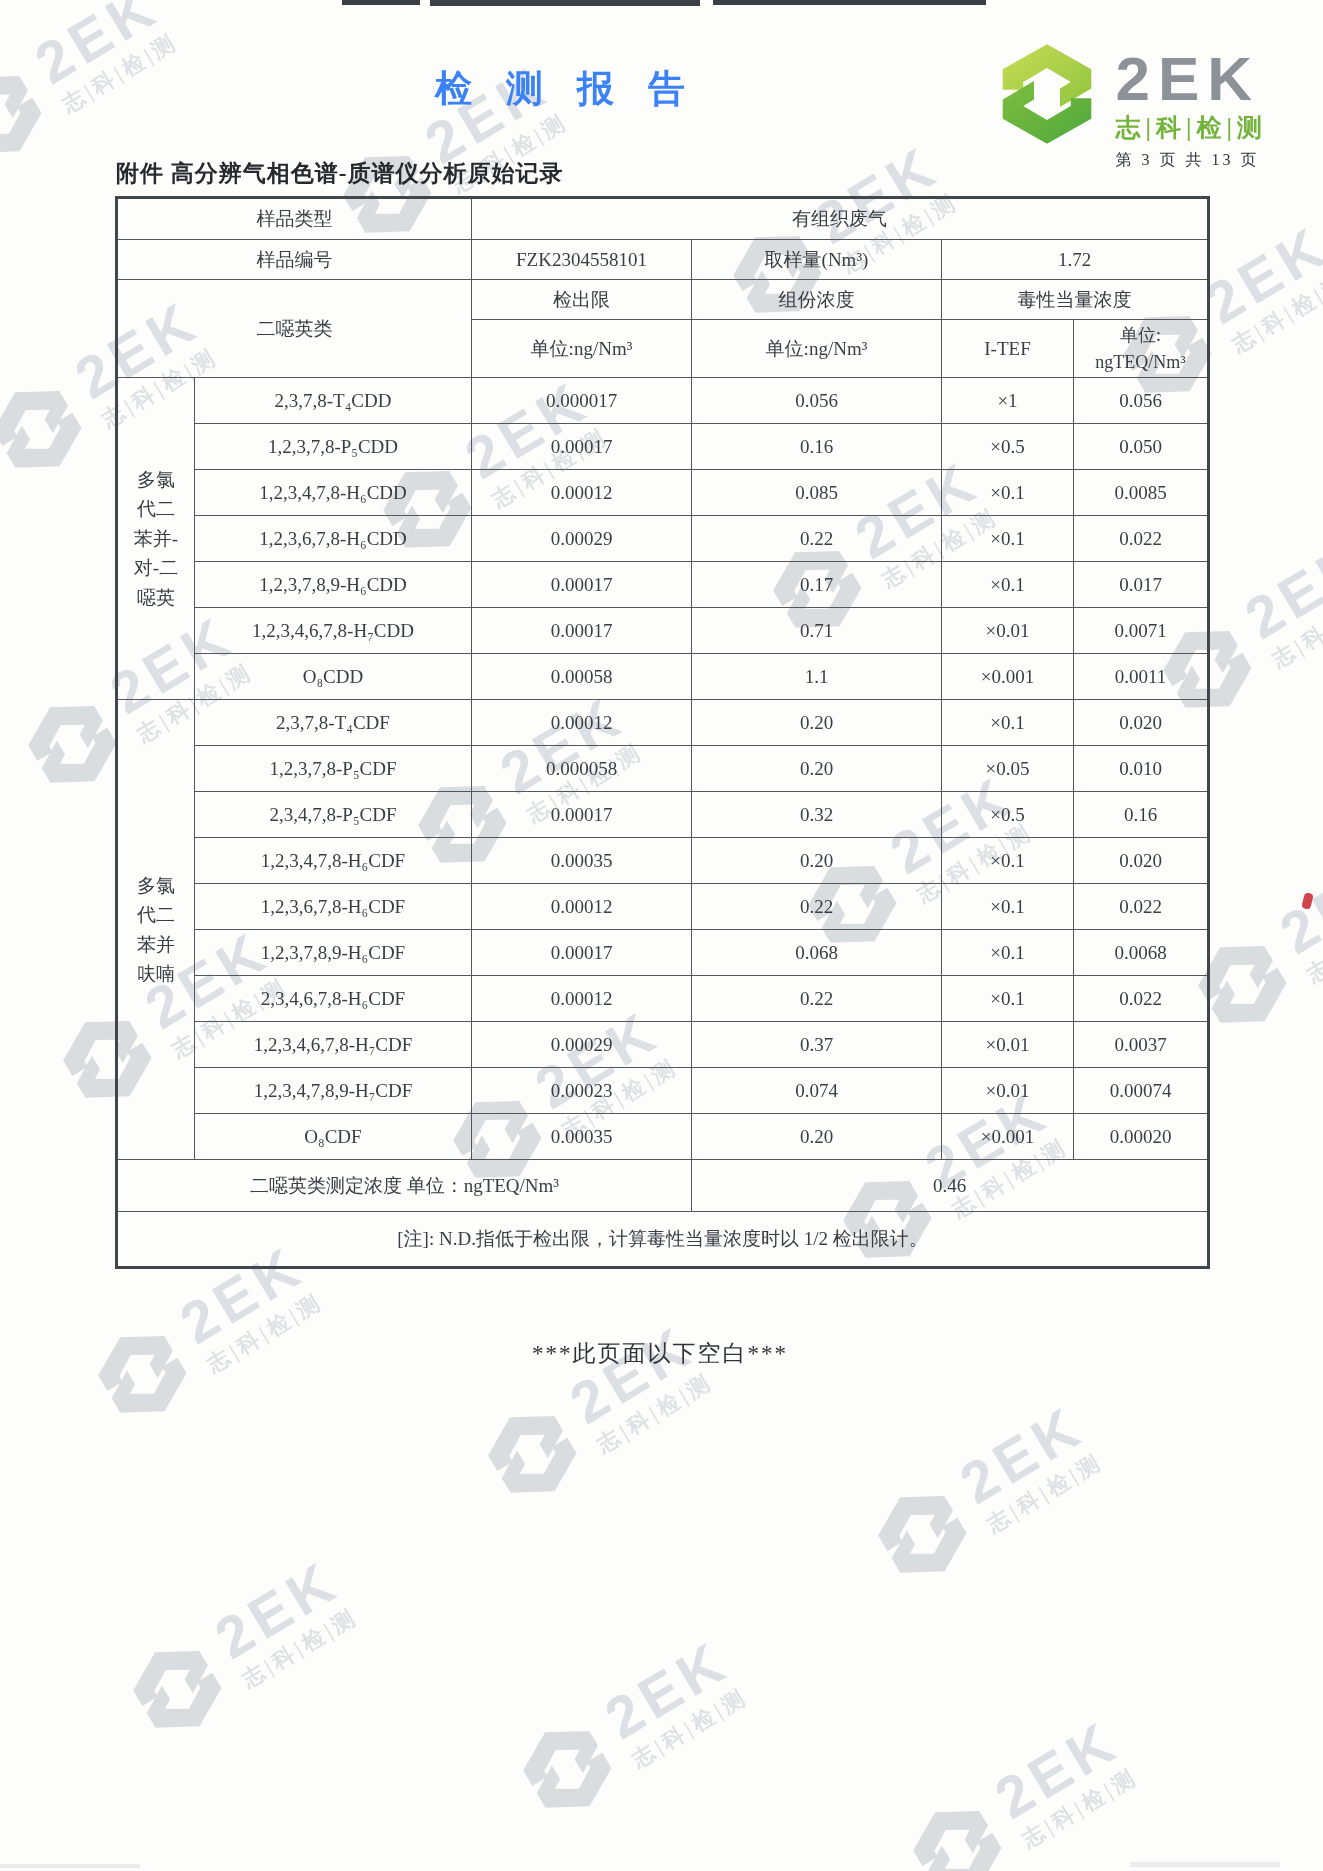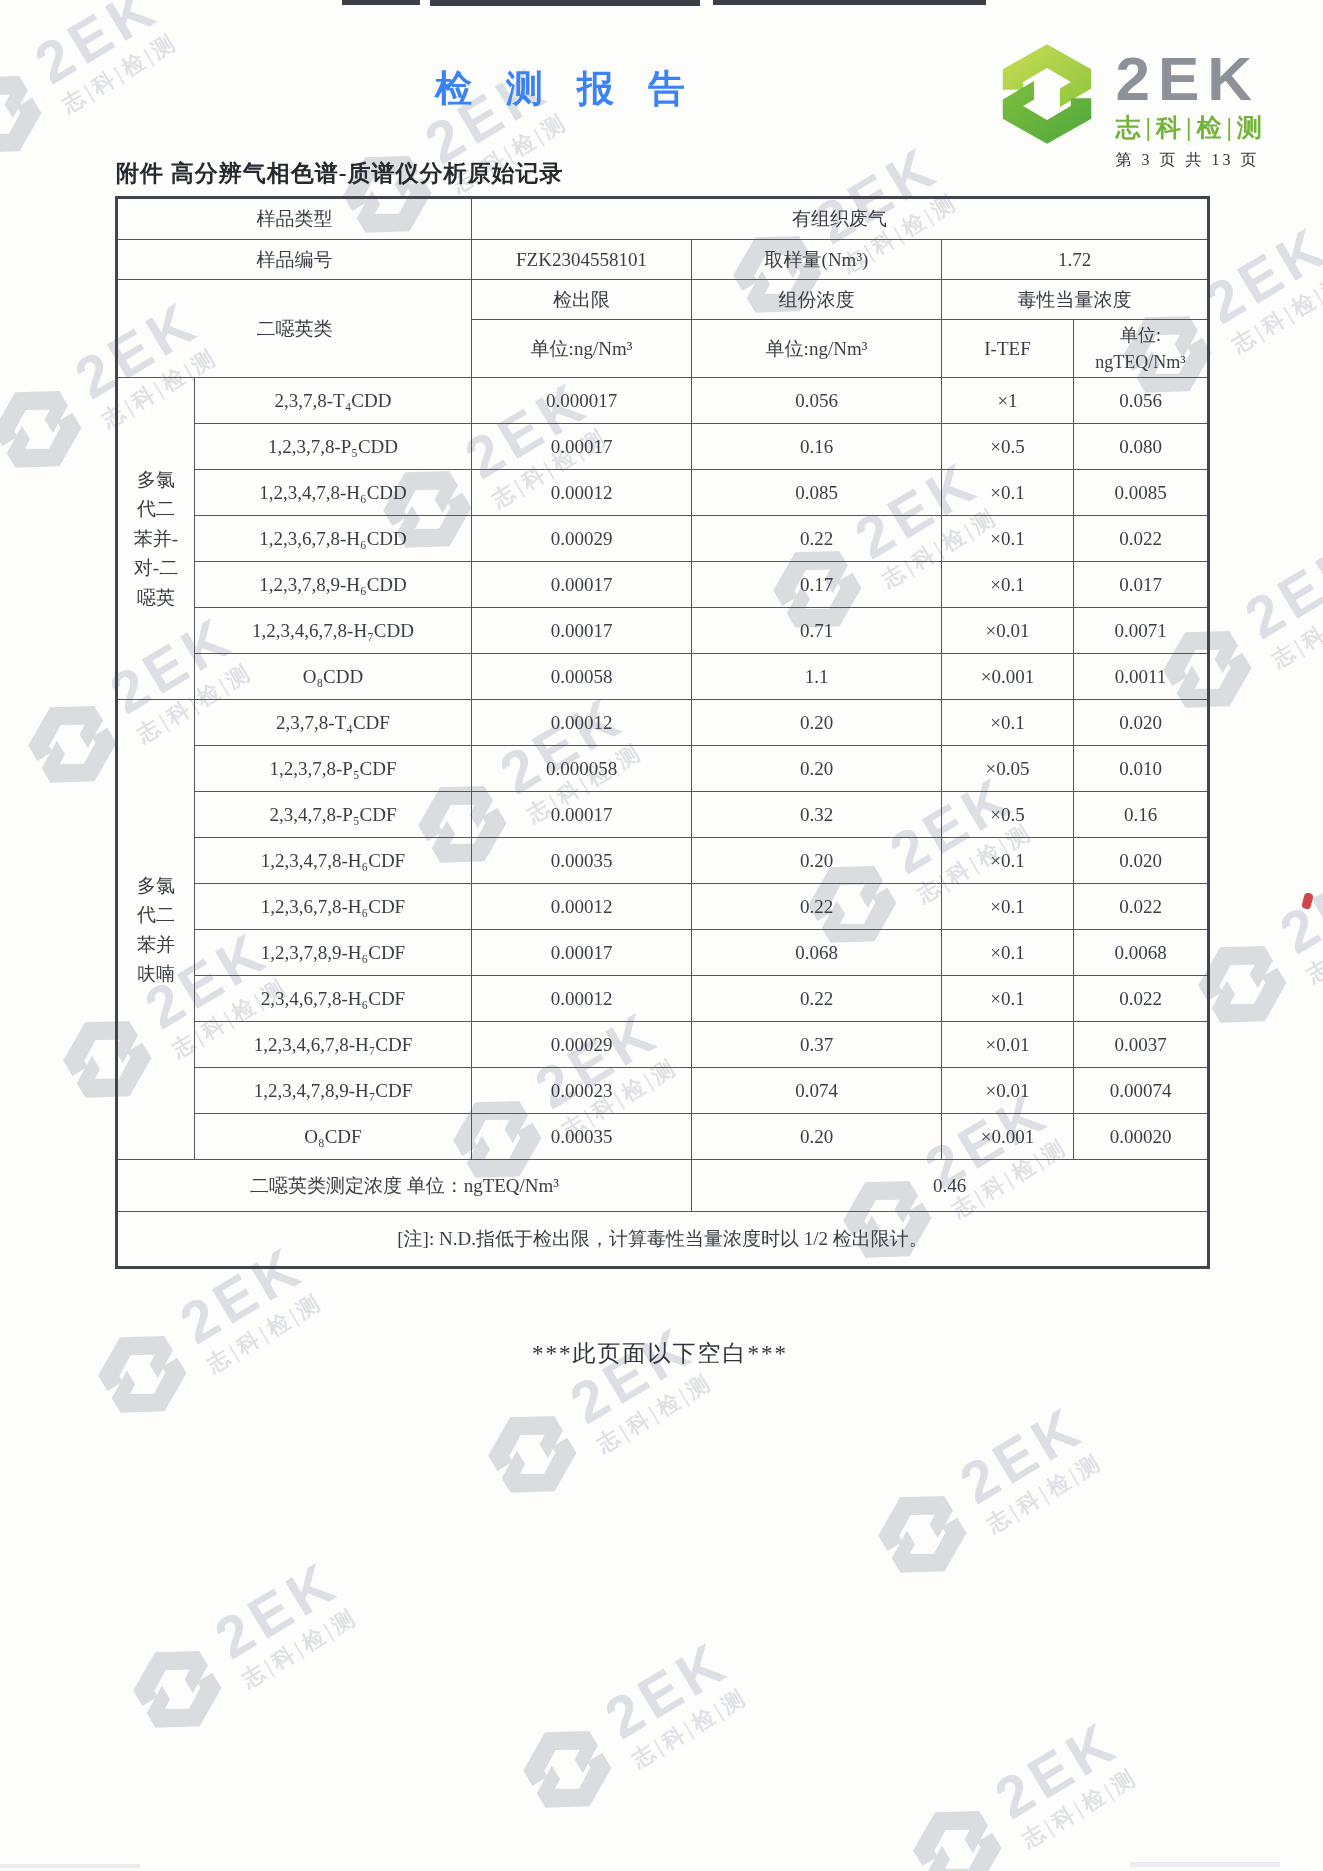--- a/index.html
+++ b/index.html
@@ -341,21 +341,21 @@
       <td>0.000017</td>
       <td>0.056</td>
       <td>×1</td>
       <td>0.056</td>
     </tr>
     <tr class="dr">
       <td>1,2,3,7,8-P₅CDD</td>
       <td>0.00017</td>
       <td>0.16</td>
       <td>×0.5</td>
-      <td>0.080</td>
+      <td>0.050</td>
     </tr>
     <tr class="dr">
       <td>1,2,3,4,7,8-H₆CDD</td>
       <td>0.00012</td>
       <td>0.085</td>
       <td>×0.1</td>
       <td>0.0085</td>
     </tr>
     <tr class="dr">
       <td>1,2,3,6,7,8-H₆CDD</td>

